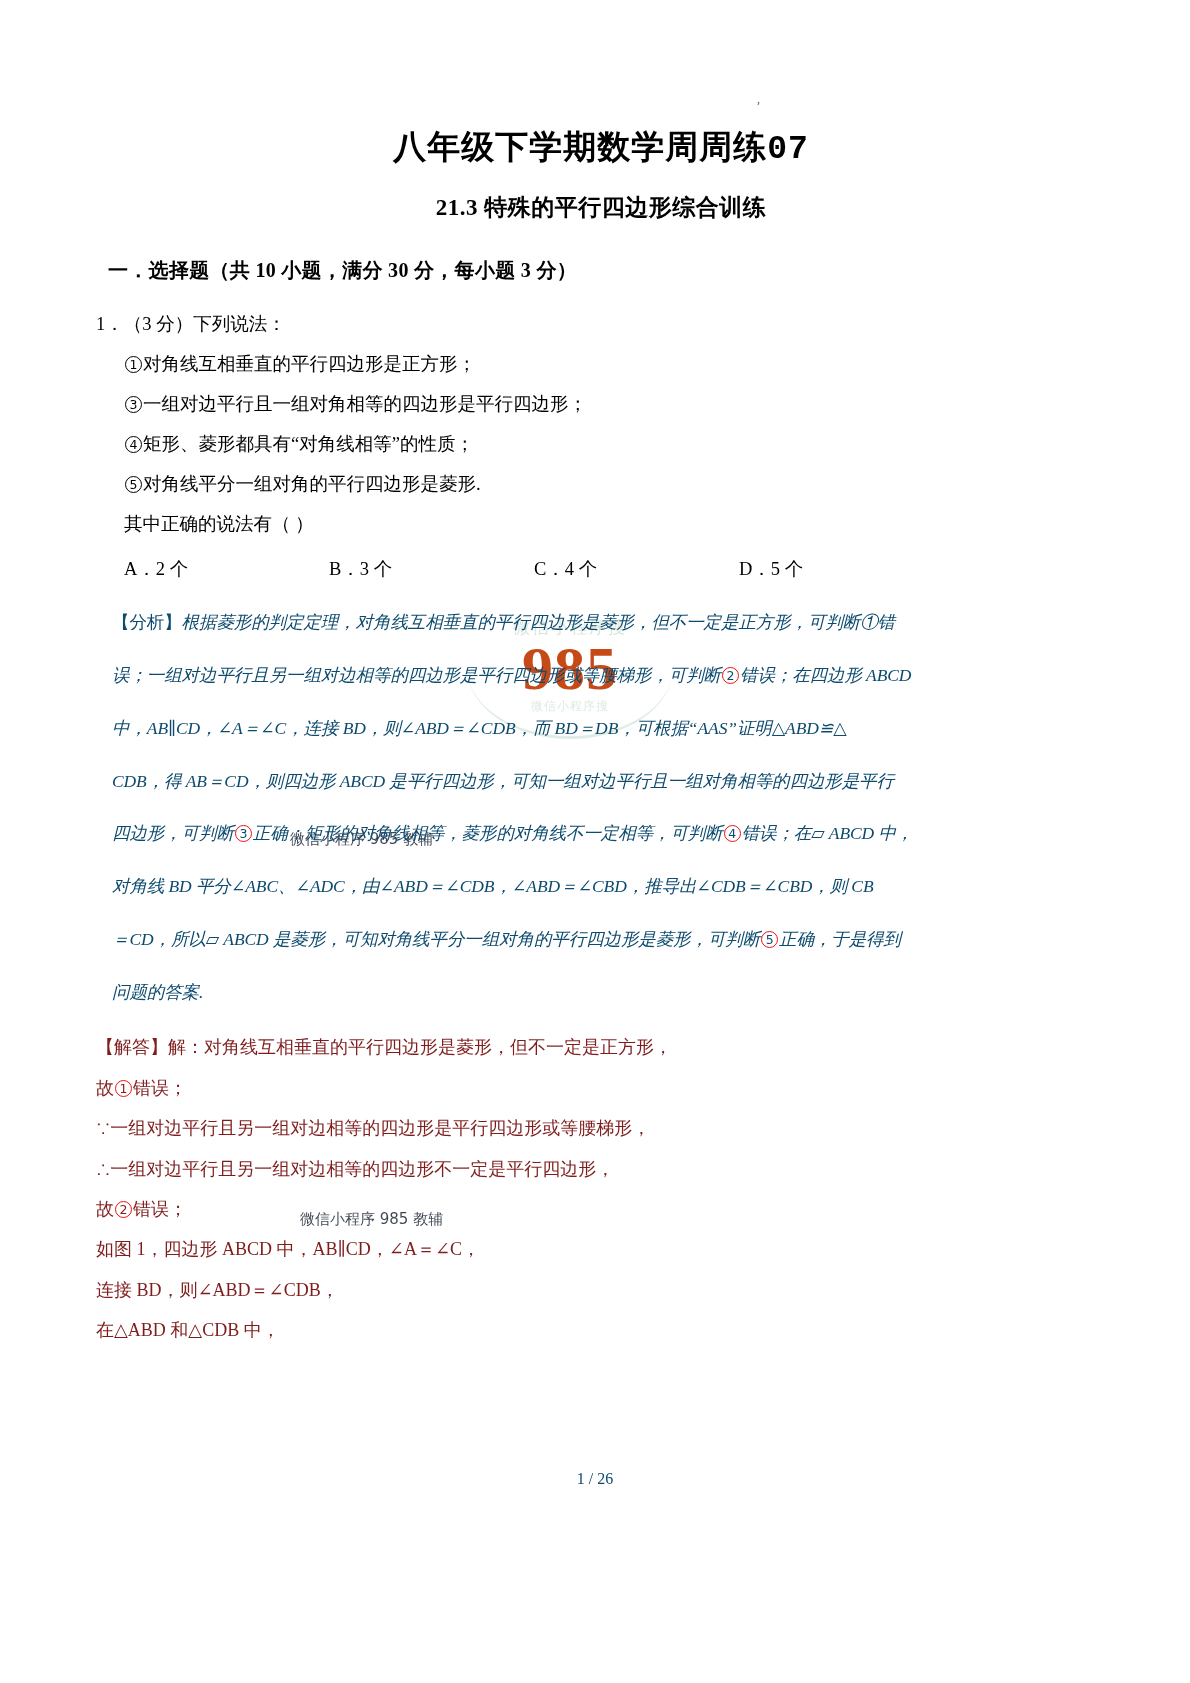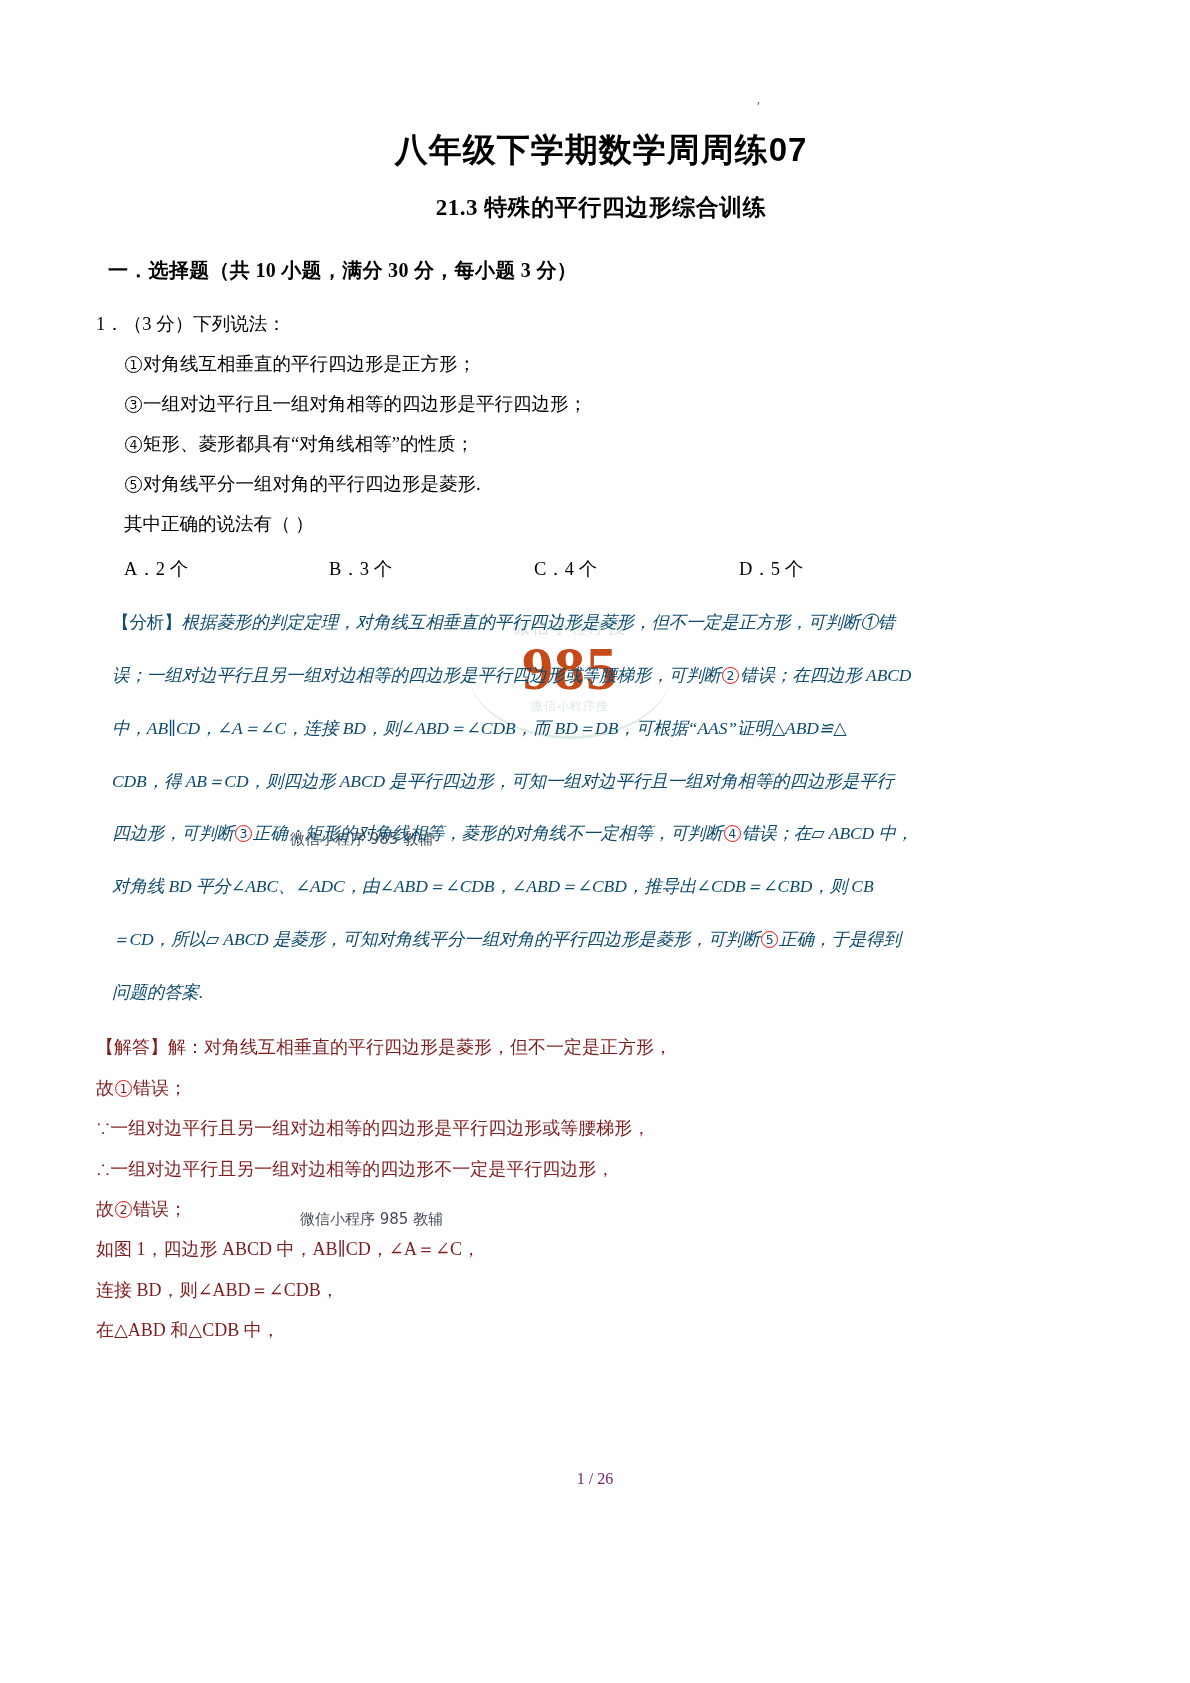--- a/index.html
+++ b/index.html
@@ -92,21 +92,21 @@
 
   
   .title {
     text-align: center;
     font-size: 33px;
     font-weight: bold;
     letter-spacing: 1px;
     margin: 0;
     padding-top: 42px;
     line-height: 1.2;
-    font-family: Liberation Sans, sans-serif;
+    font-family: Liberation Mono, monospace;
   }
   .subtitle {
     text-align: center;
     font-size: 23px;
     font-weight: bold;
     margin: 0;
     padding-top: 22px;
     letter-spacing: .5px;
   }
   .exam-info {
@@ -182,21 +182,21 @@
   .up { font-style: normal; }
 
   
   .footer {
     position: absolute;
     left: 0;
     top: 1470px;
     width: 1190px;
     text-align: center;
     font-size: 16px;
-    color: #701a75;
+    color: #0c4a6e;
   }
 </style>
 </head>
 <body>
 
 <div class="page">
 
   <span class="wm-dot">,</span>
 
   <div class="watermark">

